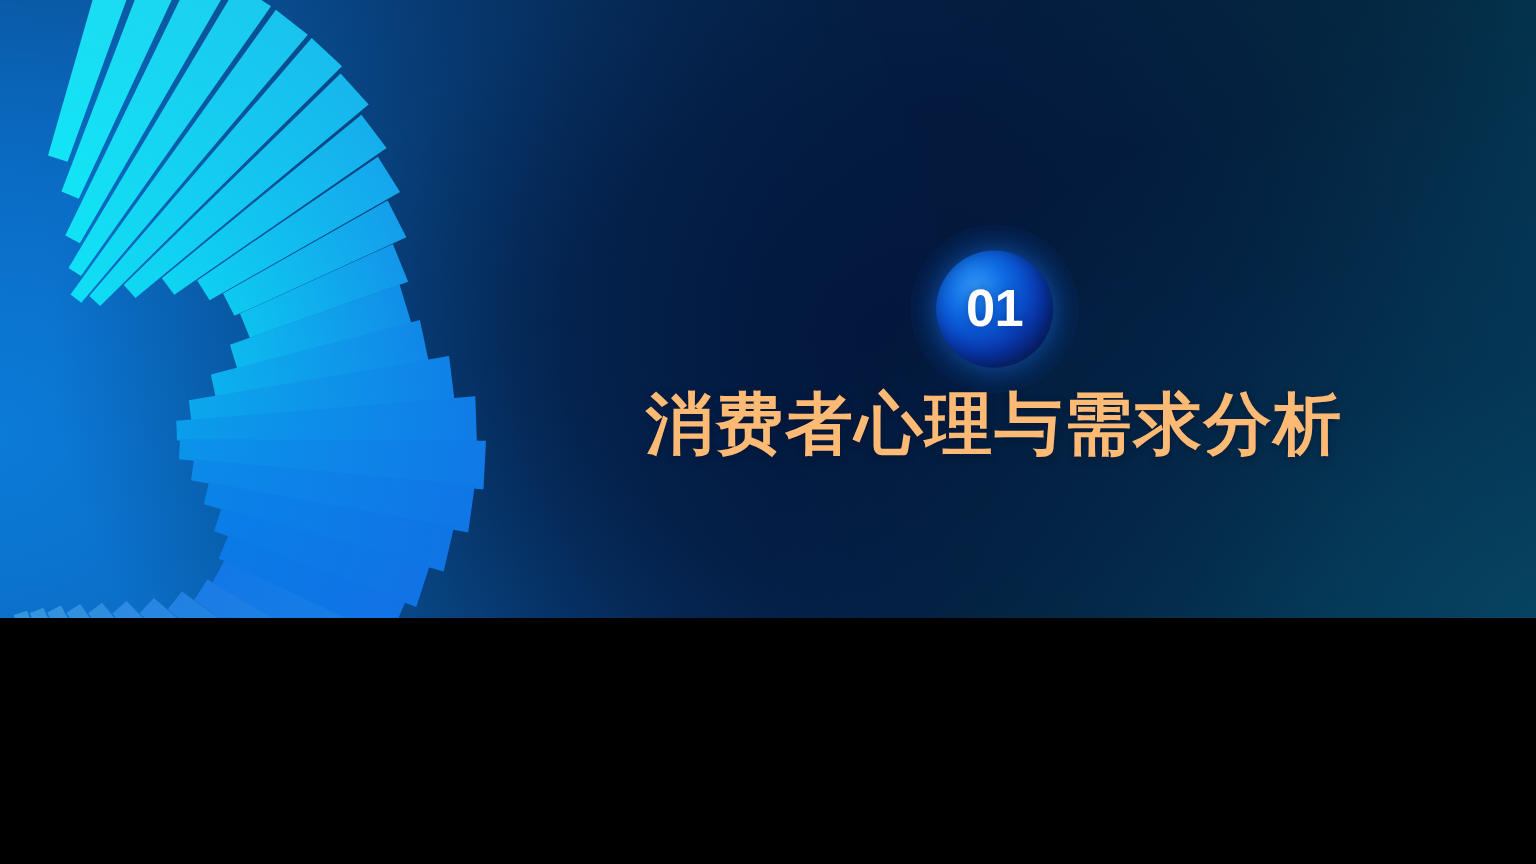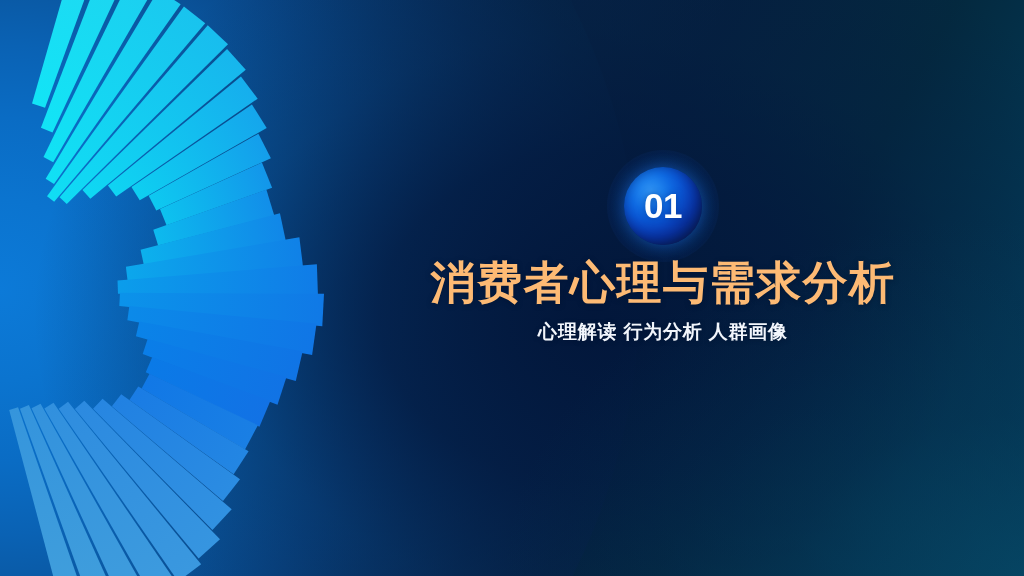--- a/index.html
+++ b/index.html
@@ -8,21 +8,21 @@
     padding: 0;
     background: #000;
   }
   body {
     font-family: "Liberation Sans", "DejaVu Sans", sans-serif;
   }
 
   #slide {
     position: relative;
     width: 1024px;
-    height: 576px;
+    height: 412px;
     overflow: hidden;
     background: #06264f;
   }
 
   
   .bg-base {
     position: absolute;
     inset: 0;
     background:
       linear-gradient(118deg,
@@ -344,16 +344,15 @@
 
   <div class="badge-wrap">
     <div class="badge-halo"></div>
     <div class="badge">
       <span class="badge-num">01</span>
     </div>
   </div>
 
   <div class="text-block">
     <div class="slide-title">消费者心理与需求分析</div>
-    <div class="slide-subtitle">心理解读 行为分析 人群画像</div>
   </div>
 
 </div>
 
 </body></html>

